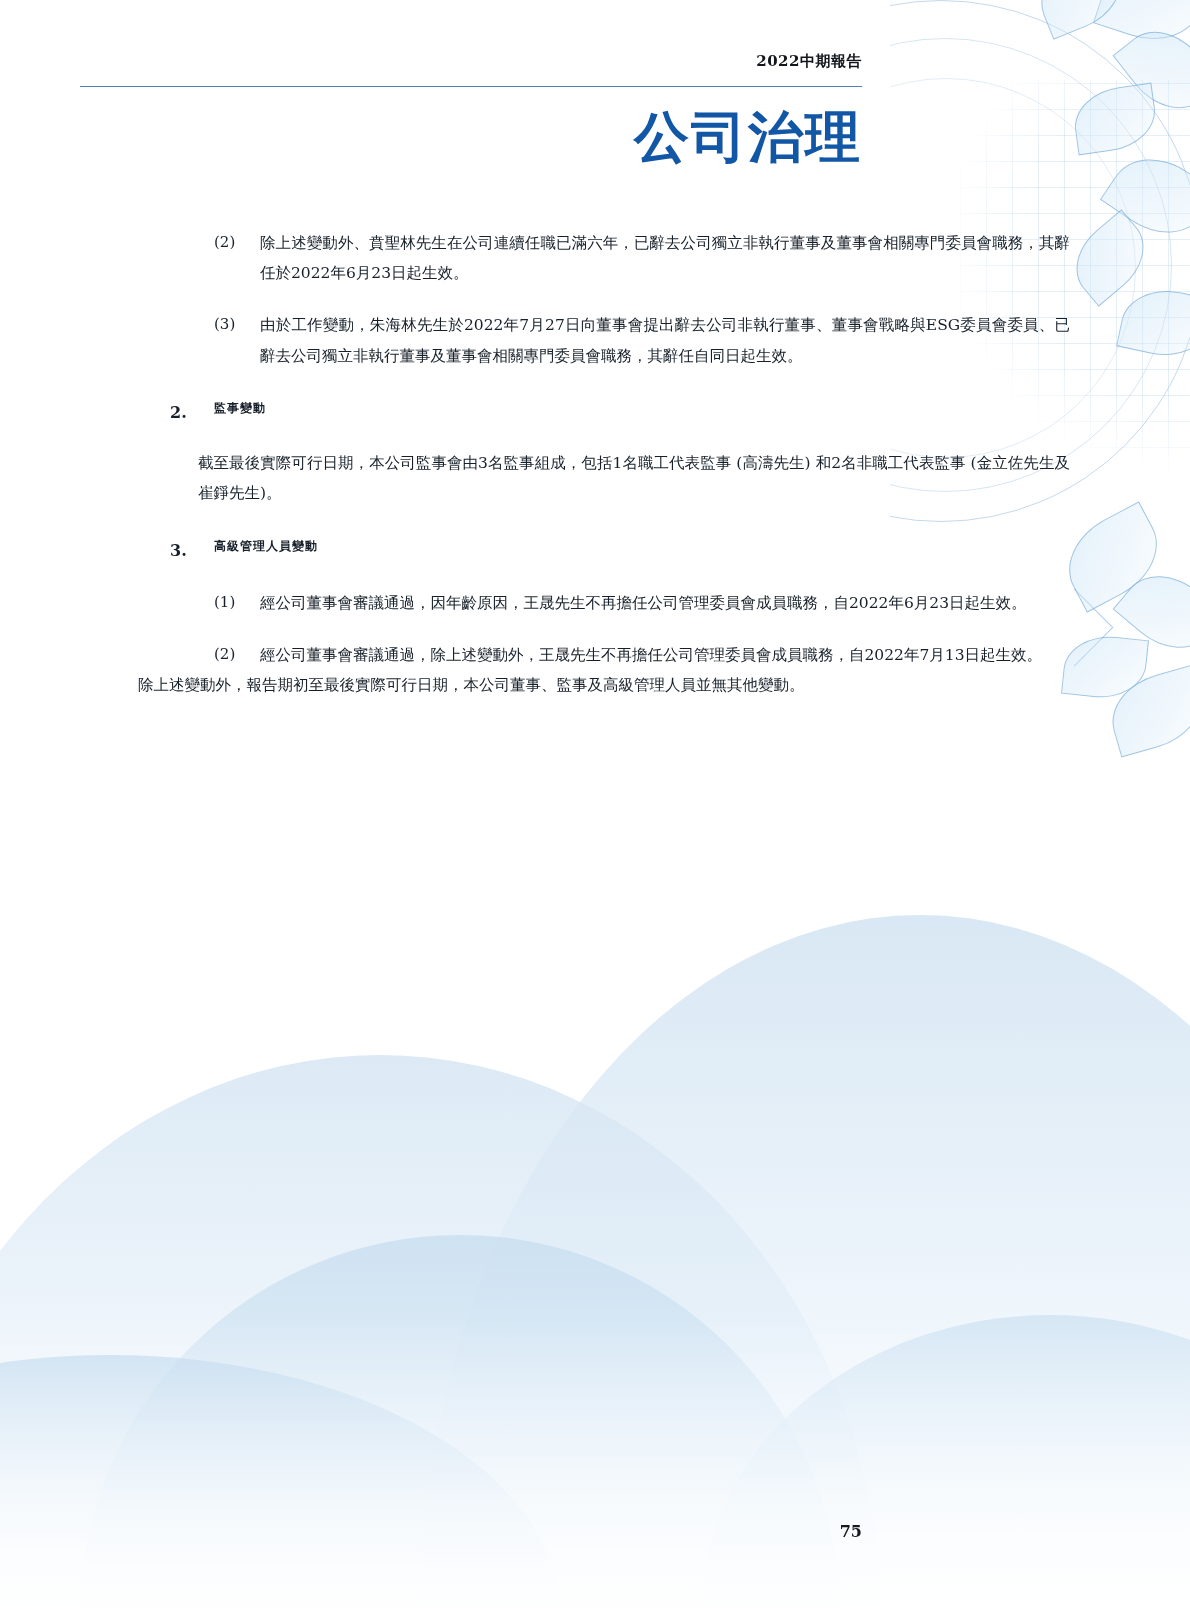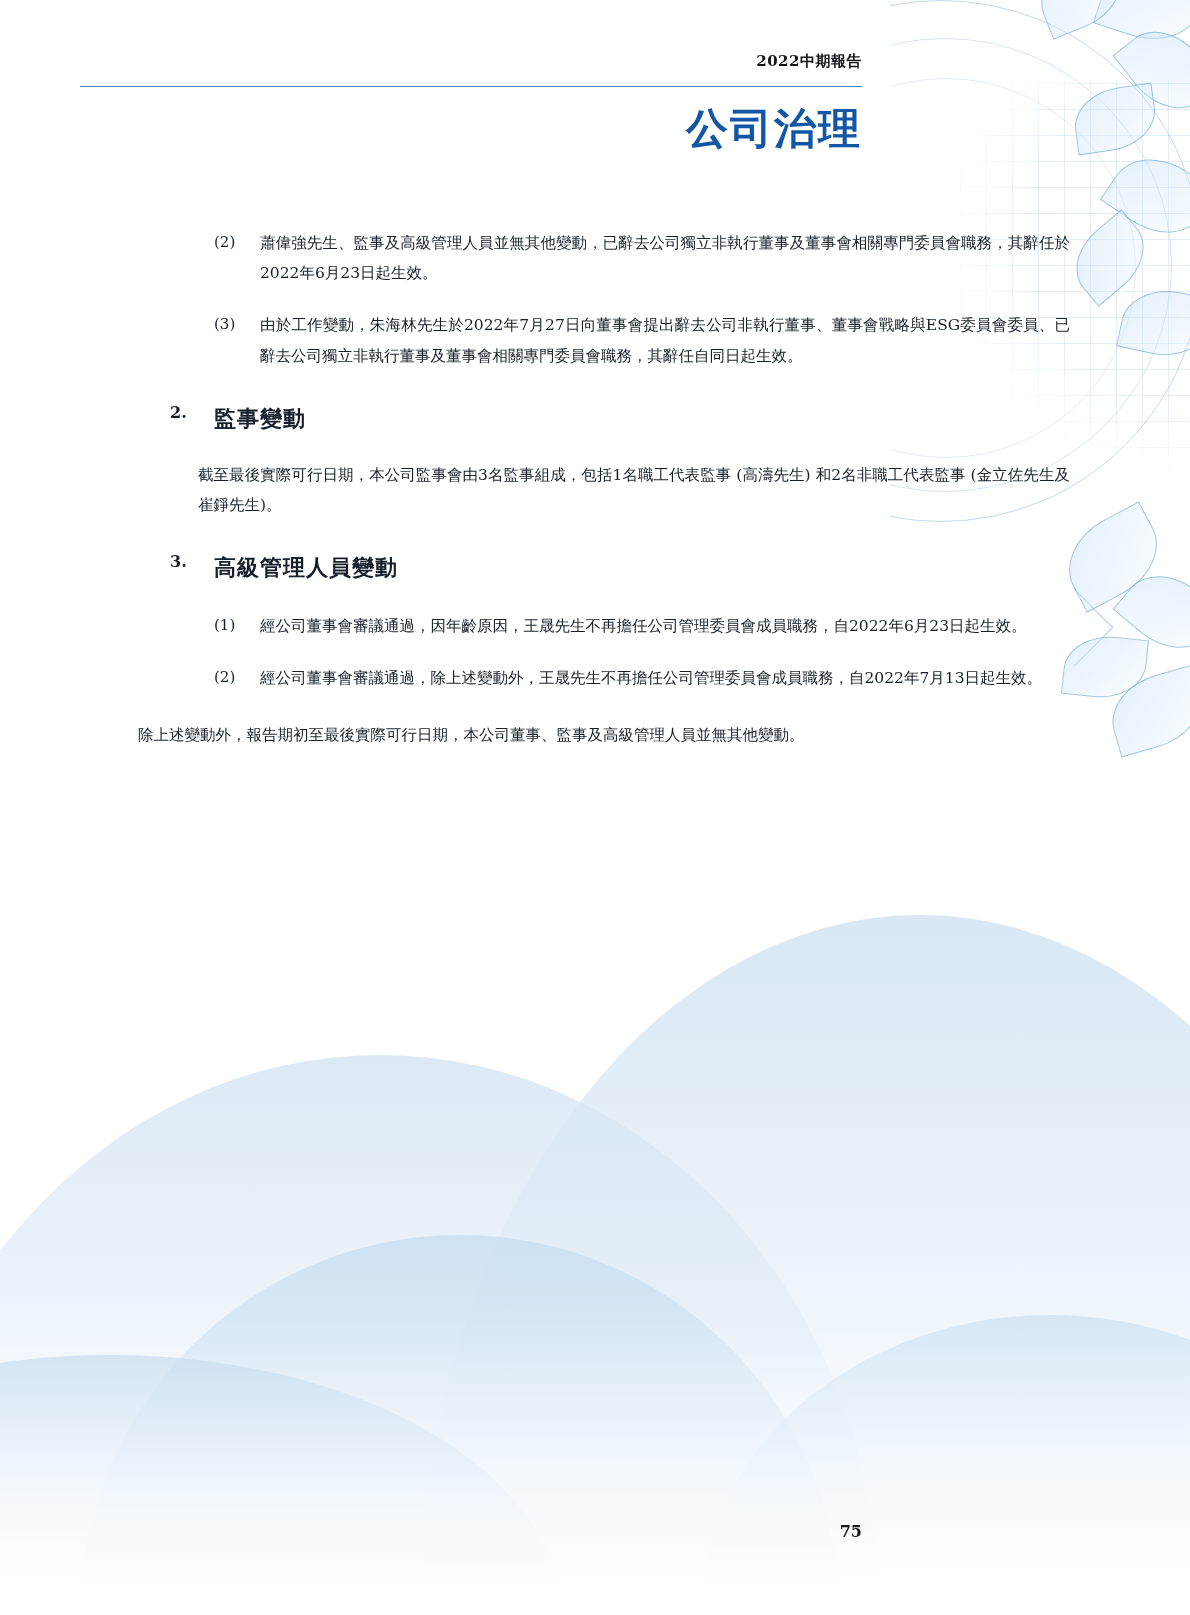--- a/index.html
+++ b/index.html
@@ -160,21 +160,21 @@
     height: 1px;
     background: #2b6cb0;
     opacity: 0.85;
   }
   .page-title {
     position: absolute;
     top: 104px;
     left: 80px;
     right: 110px;
     text-align: right;
-    font-size: 42px;
+    font-size: 55px;
     font-weight: bold;
     color: #1257a5;
     letter-spacing: 2px;
     line-height: 1.2;
   }
 
   
   .content {
     position: absolute;
     top: 206px;
@@ -191,41 +191,40 @@
   }
   .sec:first-child { margin-top: 0; }
   .sec-num {
     width: 44px;
     flex: 0 0 44px;
     font-weight: bold;
     font-size: 16px;
   }
   .sec-title {
     font-weight: bold;
-    font-size: 22px;
+    font-size: 12px;
     letter-spacing: 1px;
   }
   .item {
     display: flex;
     margin-top: 22px;
   }
   .item-marker {
     width: 46px;
     flex: 0 0 46px;
     font-size: 15px;
   }
   .item-text {
     flex: 1 1 auto;
   }
   .para {
     margin-top: 20px;
     margin-left: 28px;
   }
   .para-wide {
-    margin-top: 26px;
     margin-left: 0;
     padding-left: 48px;
   }
   .indent-block {
     margin-left: 44px;
   }
 
   
   .folio {
     position: absolute;
@@ -272,21 +271,21 @@
 
   <div class="running-head">2022中期報告</div>
   <div class="head-rule"></div>
   <div class="page-title">公司治理</div>
 
   <div class="content">
 
     <div class="indent-block">
       <div class="item">
         <div class="item-marker">(2)</div>
-        <div class="item-text">蕭偉強先生、監事及高級管理人員並無其他變動，已辭去公司獨立非執行董事及董事會相關專門委員會職務，其辭任於2022年6月23日起生效。</div>
+        <div class="item-text">除上述變動外、賁聖林先生在公司連續任職已滿六年，已辭去公司獨立非執行董事及董事會相關專門委員會職務，其辭任於2022年6月23日起生效。</div>
       </div>
       <div class="item">
         <div class="item-marker">(3)</div>
         <div class="item-text">由於工作變動，朱海林先生於2022年7月27日向董事會提出辭去公司非執行董事、董事會戰略與ESG委員會委員、已辭去公司獨立非執行董事及董事會相關專門委員會職務，其辭任自同日起生效。</div>
       </div>
     </div>
 
     <div class="sec">
       <div class="sec-num">2.</div>
       <div class="sec-title">監事變動</div>

